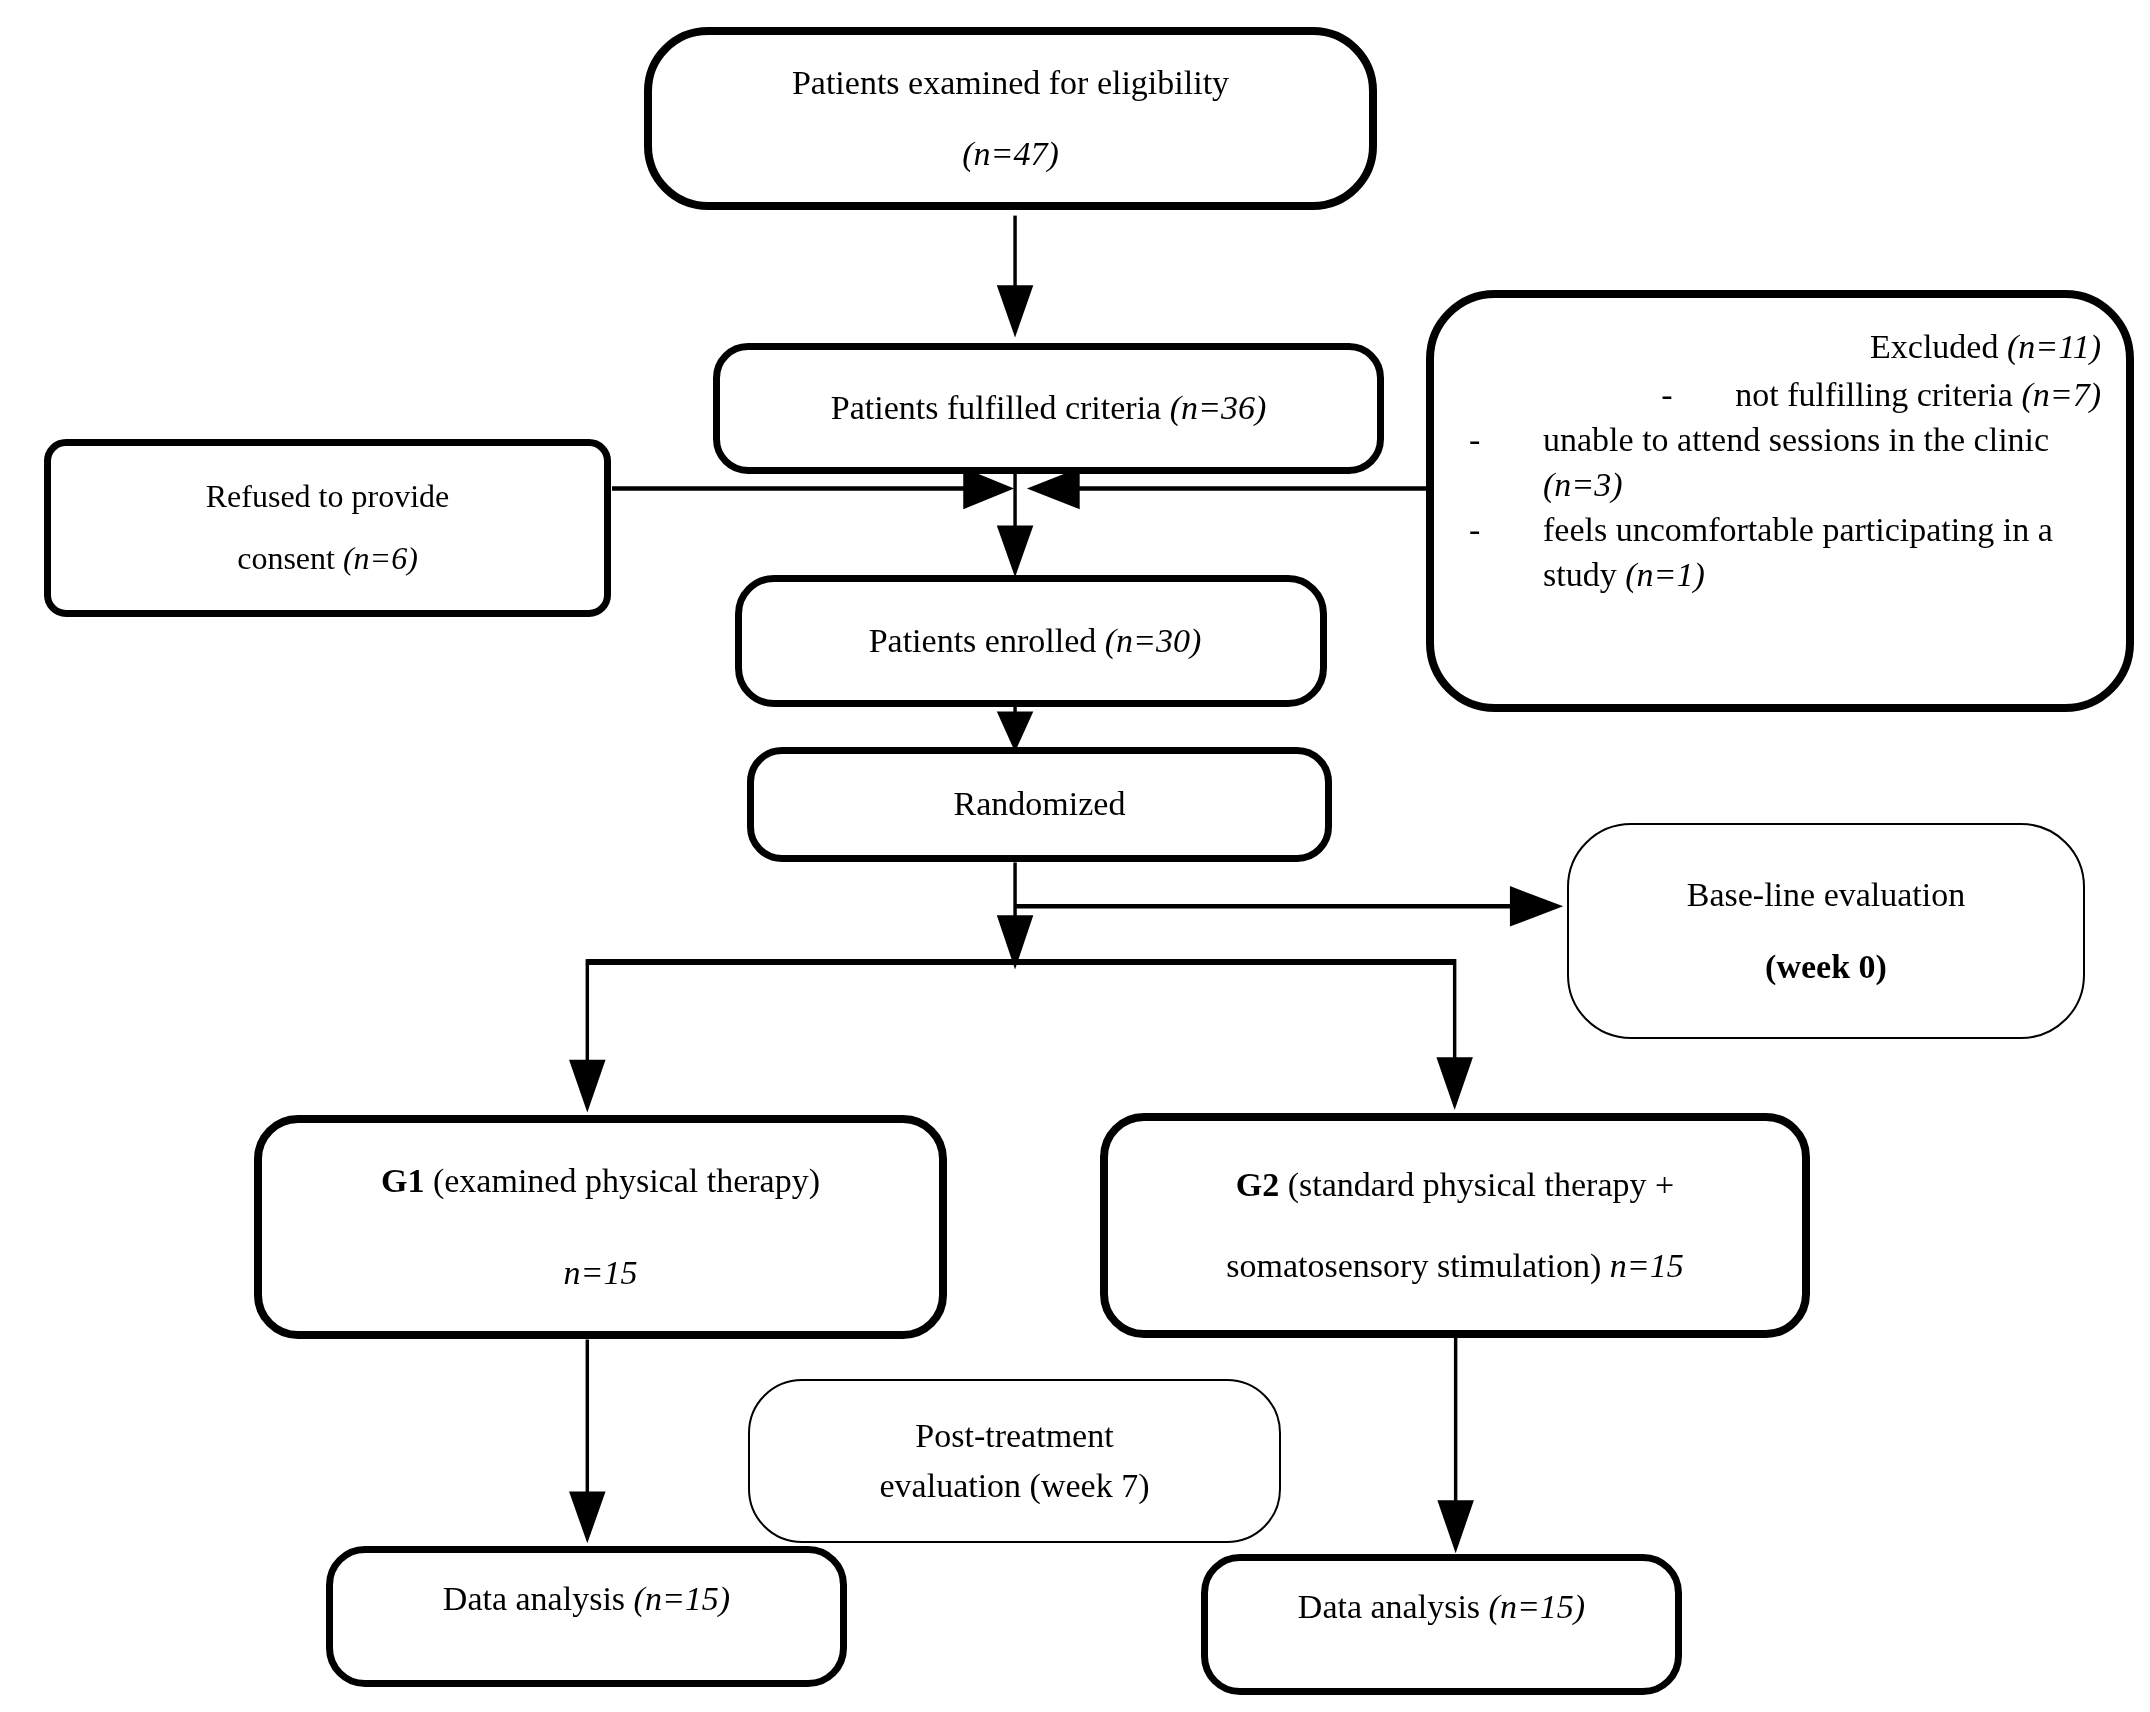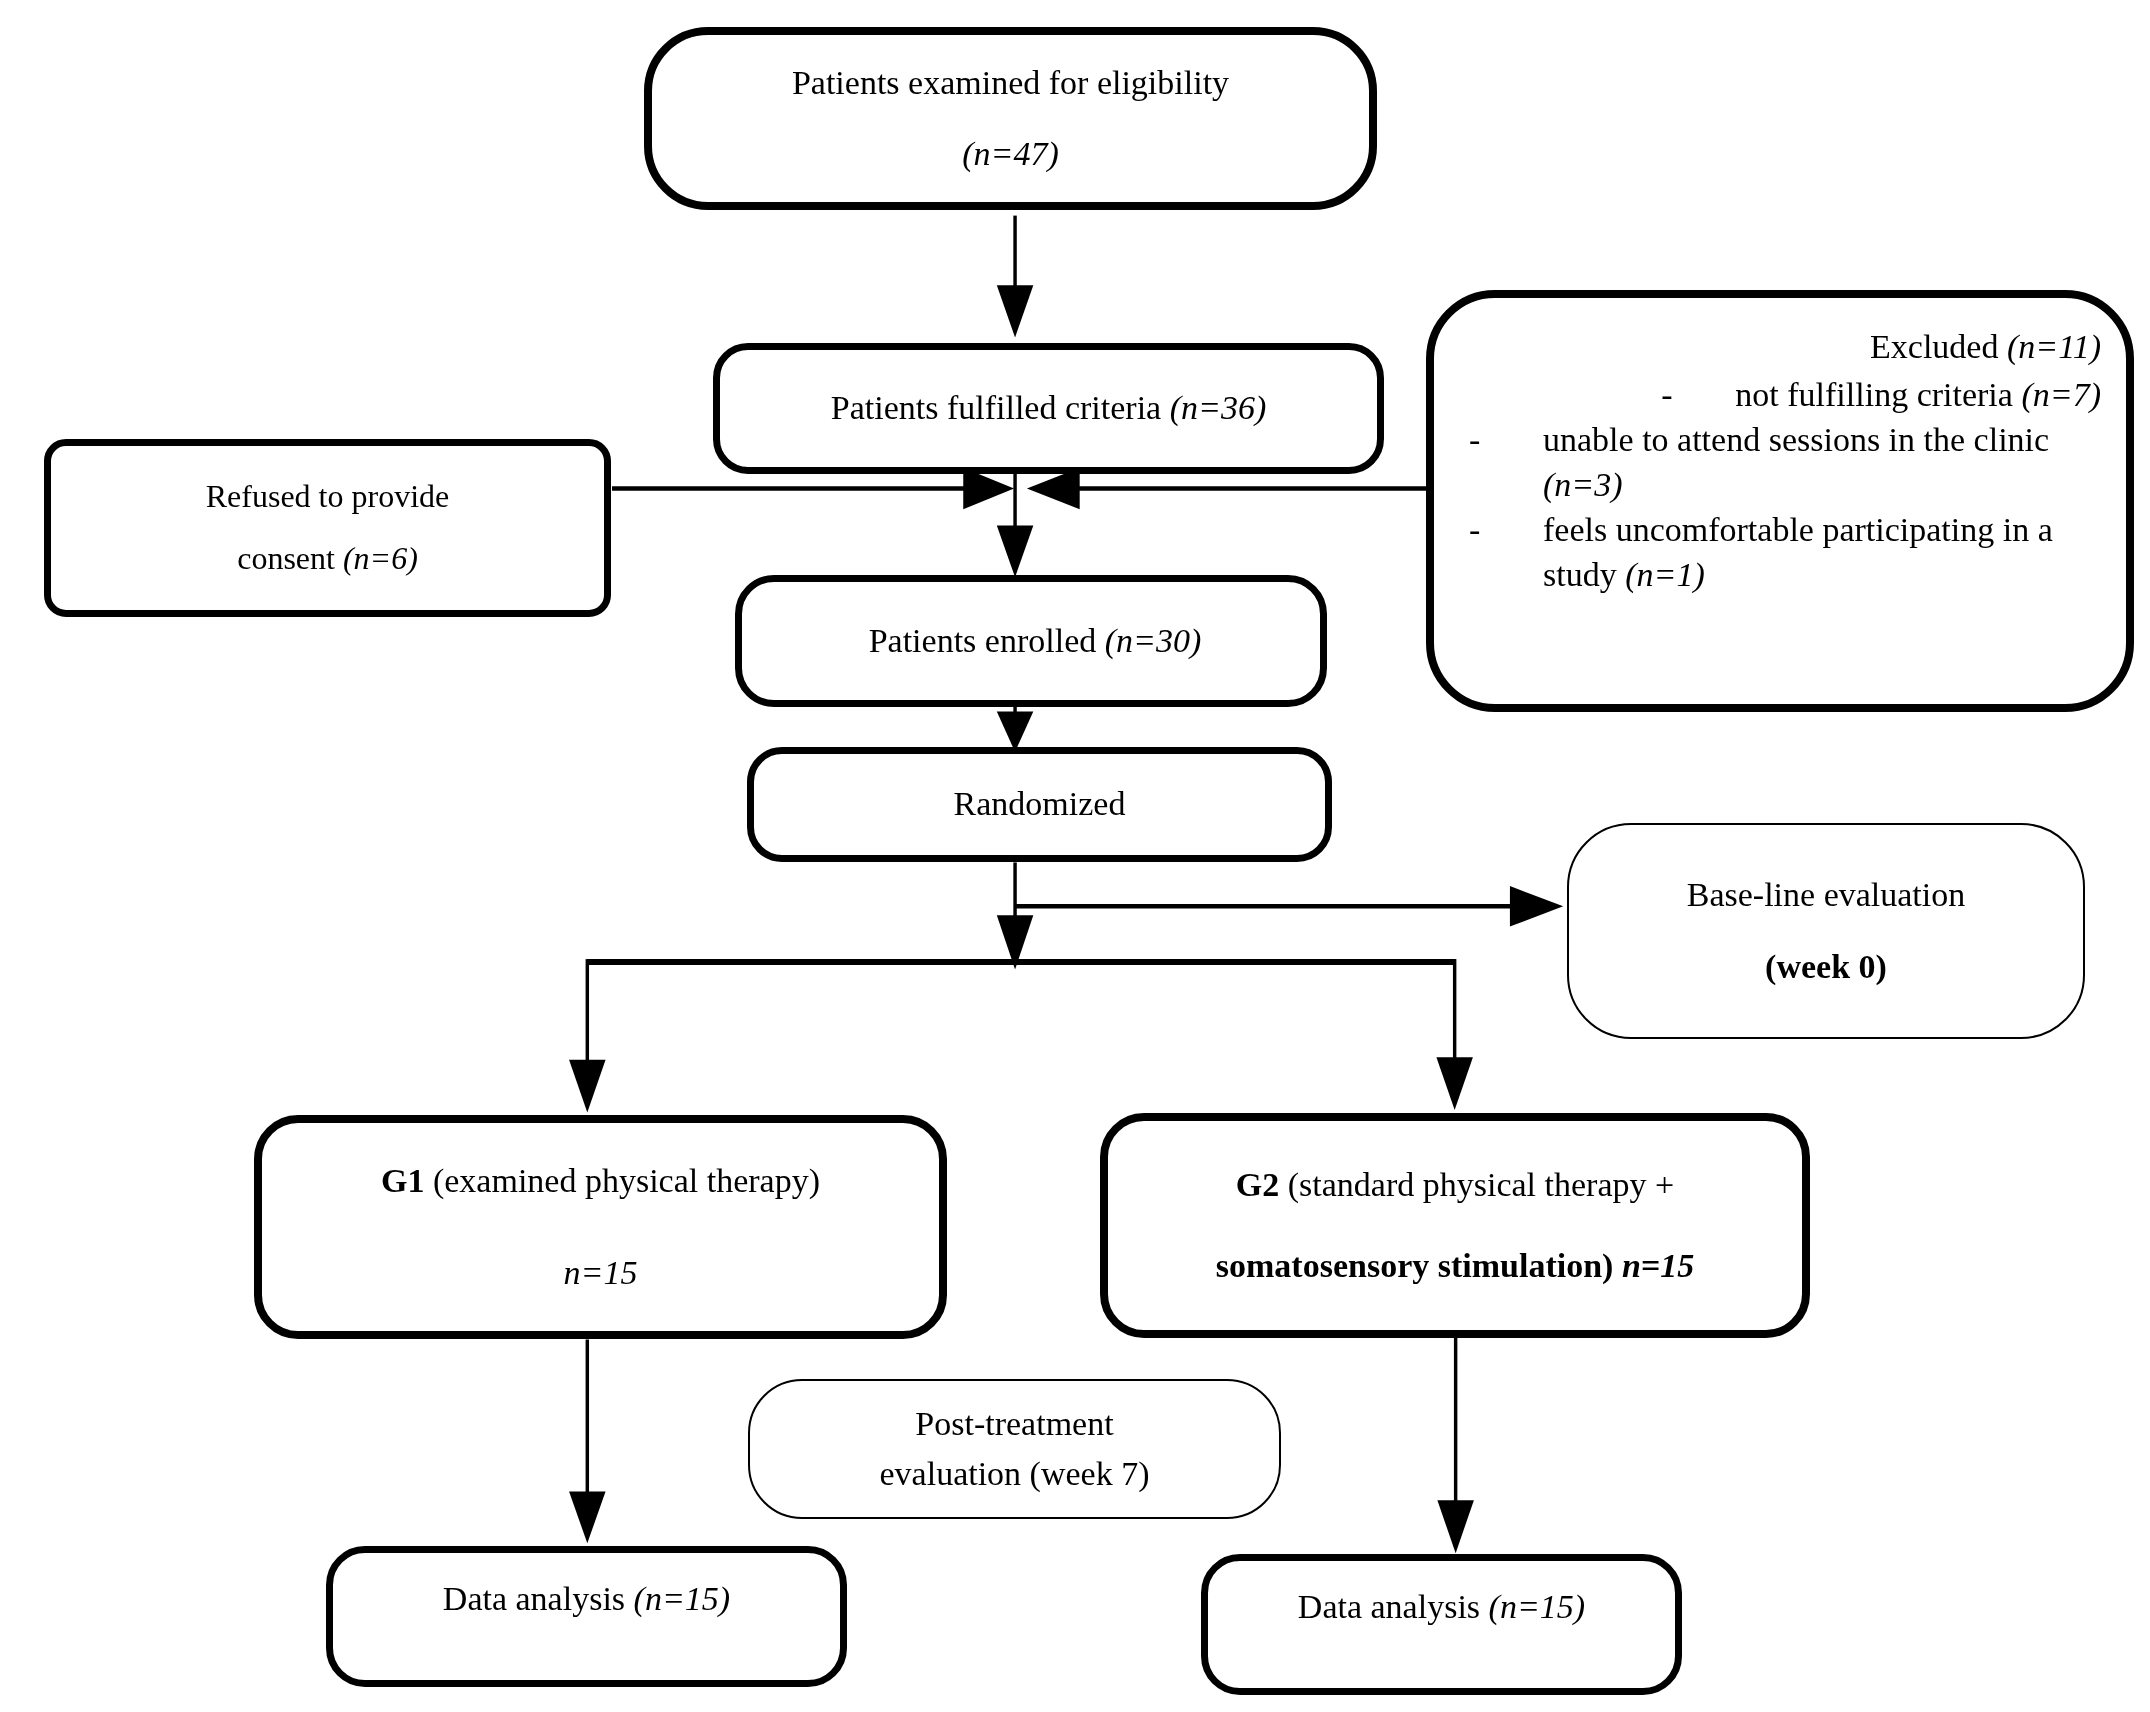--- a/index.html
+++ b/index.html
@@ -49,22 +49,22 @@
   #box-excluded .ex-title { text-align:center; margin-bottom:4px; }
   #box-excluded .ex-item  { position:relative; padding-left:74px; line-height:1.32; }
   #box-excluded .ex-dash  { position:absolute; left:0; }
   #box-enrolled   { left:735px; top:575px; width:592px; height:132px; border-radius:39px;padding-left:8px; }
   #box-randomized { left:747px; top:747px; width:585px; height:115px; border-radius:35px; }
   #box-baseline   { left:1567px; top:823px; width:518px; height:216px; border-radius:64px; }
   #box-baseline .l2 { margin-top: 28px; font-weight: bold; }
   #box-g1         { left:254px;  top:1115px; width:693px; height:224px; border-width:8px; border-radius:44px; }
   #box-g1 .l2 { margin-top: 47px; }
   #box-g2         { left:1100px; top:1113px; width:710px; height:225px; border-width:8px; border-radius:44px; }
-  #box-g2 .l2 { margin-top: 36px; font-weight: bold; }
-  #box-post       { left:748px; top:1379px; width:533px; height:140px; border-radius:54px; }
+  #box-g2 .l2 { margin-top: 36px; }
+  #box-post       { left:748px; top:1379px; width:533px; height:164px; border-radius:54px; }
   #box-post .l2 { margin-top: 6px; }
   #box-data-left  { left:326px;  top:1546px; width:521px; height:141px; border-radius:39px; padding-bottom:35px; }
   #box-data-right { left:1201px; top:1554px; width:481px;  height:141px; border-radius:39px; padding-bottom:35px; }
 </style>
 </head>
 <body>
 
 <div id="canvas">
 
   <svg class="connectors" viewBox="0 0 4359 3470" xmlns="http://www.w3.org/2000/svg">

